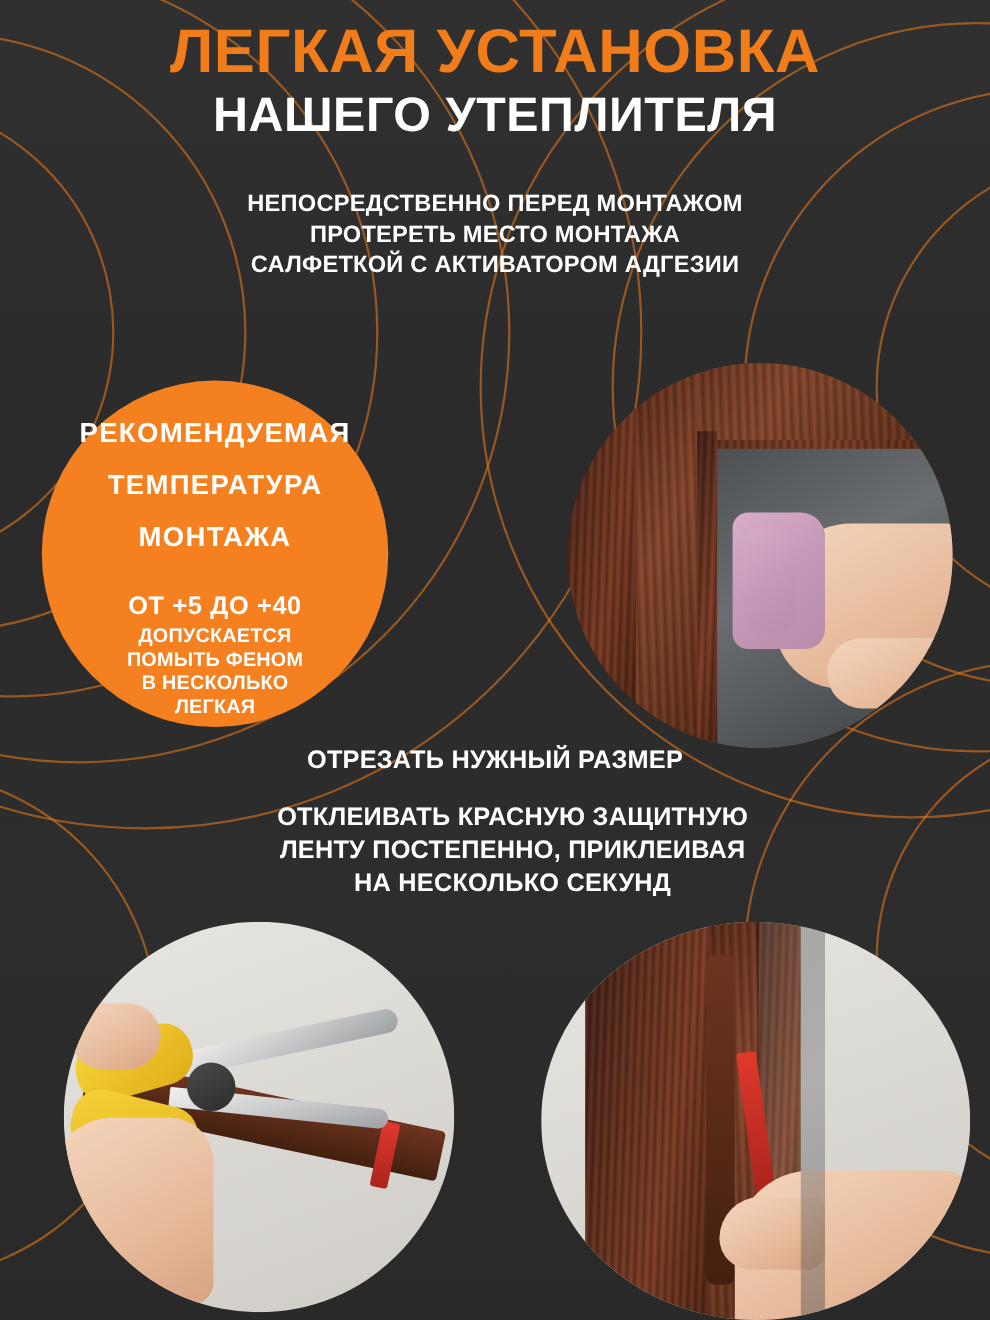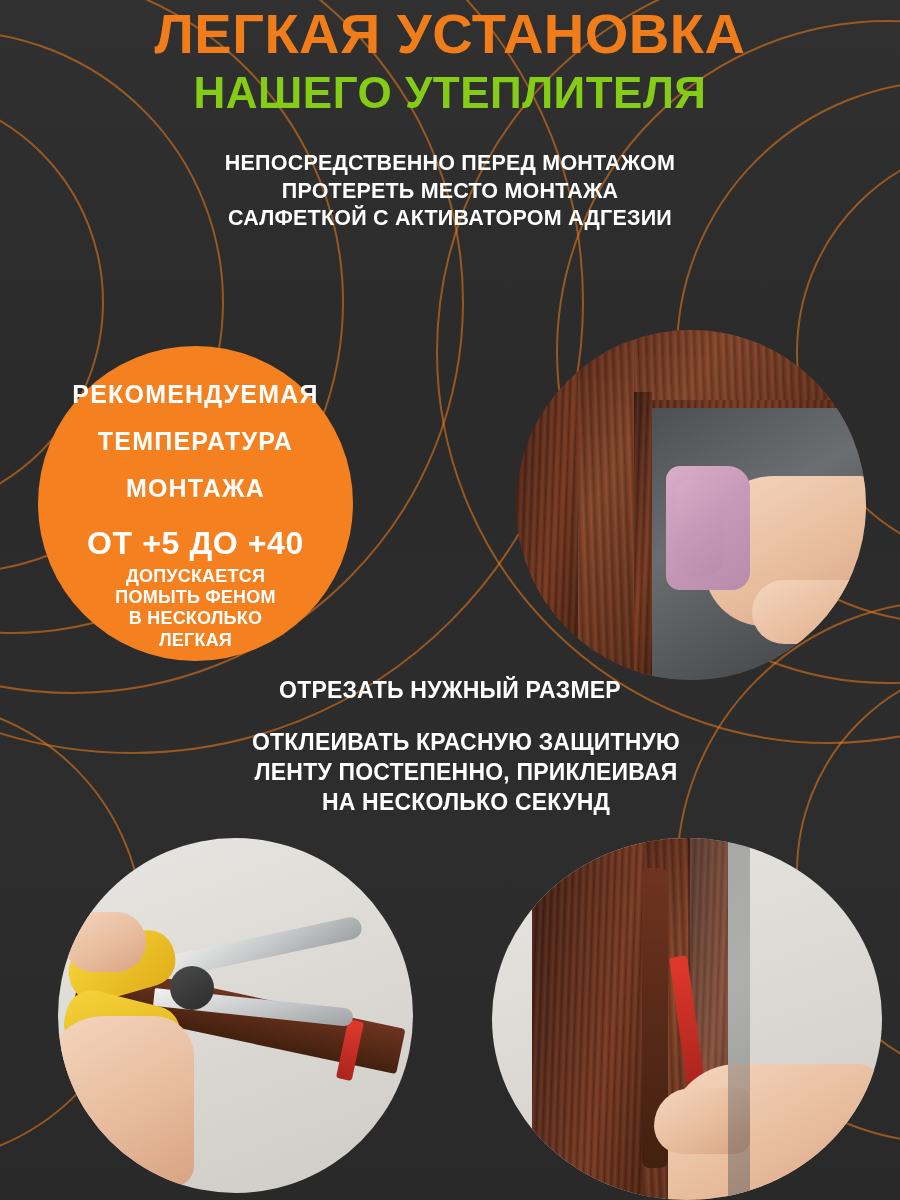--- a/index.html
+++ b/index.html
@@ -52,51 +52,51 @@
 
   .content {
     position: relative;
     z-index: 5;
     width: 900px;
     height: 1200px;
   }
 
   .title-main {
     margin: 0;
-    padding-top: 5px;
+    padding-top: 17px;
     text-align: center;
     color: #f07c1a;
     font-size: 56px;
     line-height: 1.05;
     font-weight: bold;
     letter-spacing: 0.5px;
   }
   .title-sub {
     margin: 6px 0 0 0;
     text-align: center;
-    color: #84cc16;
+    color: #ffffff;
     font-size: 44px;
     line-height: 1.05;
     font-weight: bold;
     letter-spacing: 0.5px;
   }
 
   .step-text {
     text-align: center;
     color: #ffffff;
     font-weight: bold;
     font-size: 21.5px;
     line-height: 1.28;
     letter-spacing: 0.2px;
   }
   .step-1 {
     margin-top: 36px;
   }
   .step-2 {
-    margin-top: 34px;
+    margin-top: 44px;
   }
   .step-3 {
     position: absolute;
     top: 676px;
     left: 0;
     width: 900px;
     font-size: 23px;
   }
   .step-4 {
     position: absolute;
@@ -125,24 +125,24 @@
     padding-top: 34px;
     box-sizing: border-box;
   }
   .temp-line {
     font-size: 25px;
     font-weight: bold;
     letter-spacing: 1.2px;
     margin-bottom: 18px;
   }
   .temp-range {
-    font-size: 32px;
+    font-size: 23px;
     font-weight: bold;
     letter-spacing: 0.6px;
-    margin-top: 4px;
+    margin-top: 16px;
     margin-bottom: 4px;
   }
   .temp-note {
     font-size: 18px;
     font-weight: bold;
     line-height: 1.18;
     letter-spacing: 0.2px;
   }
 
   

